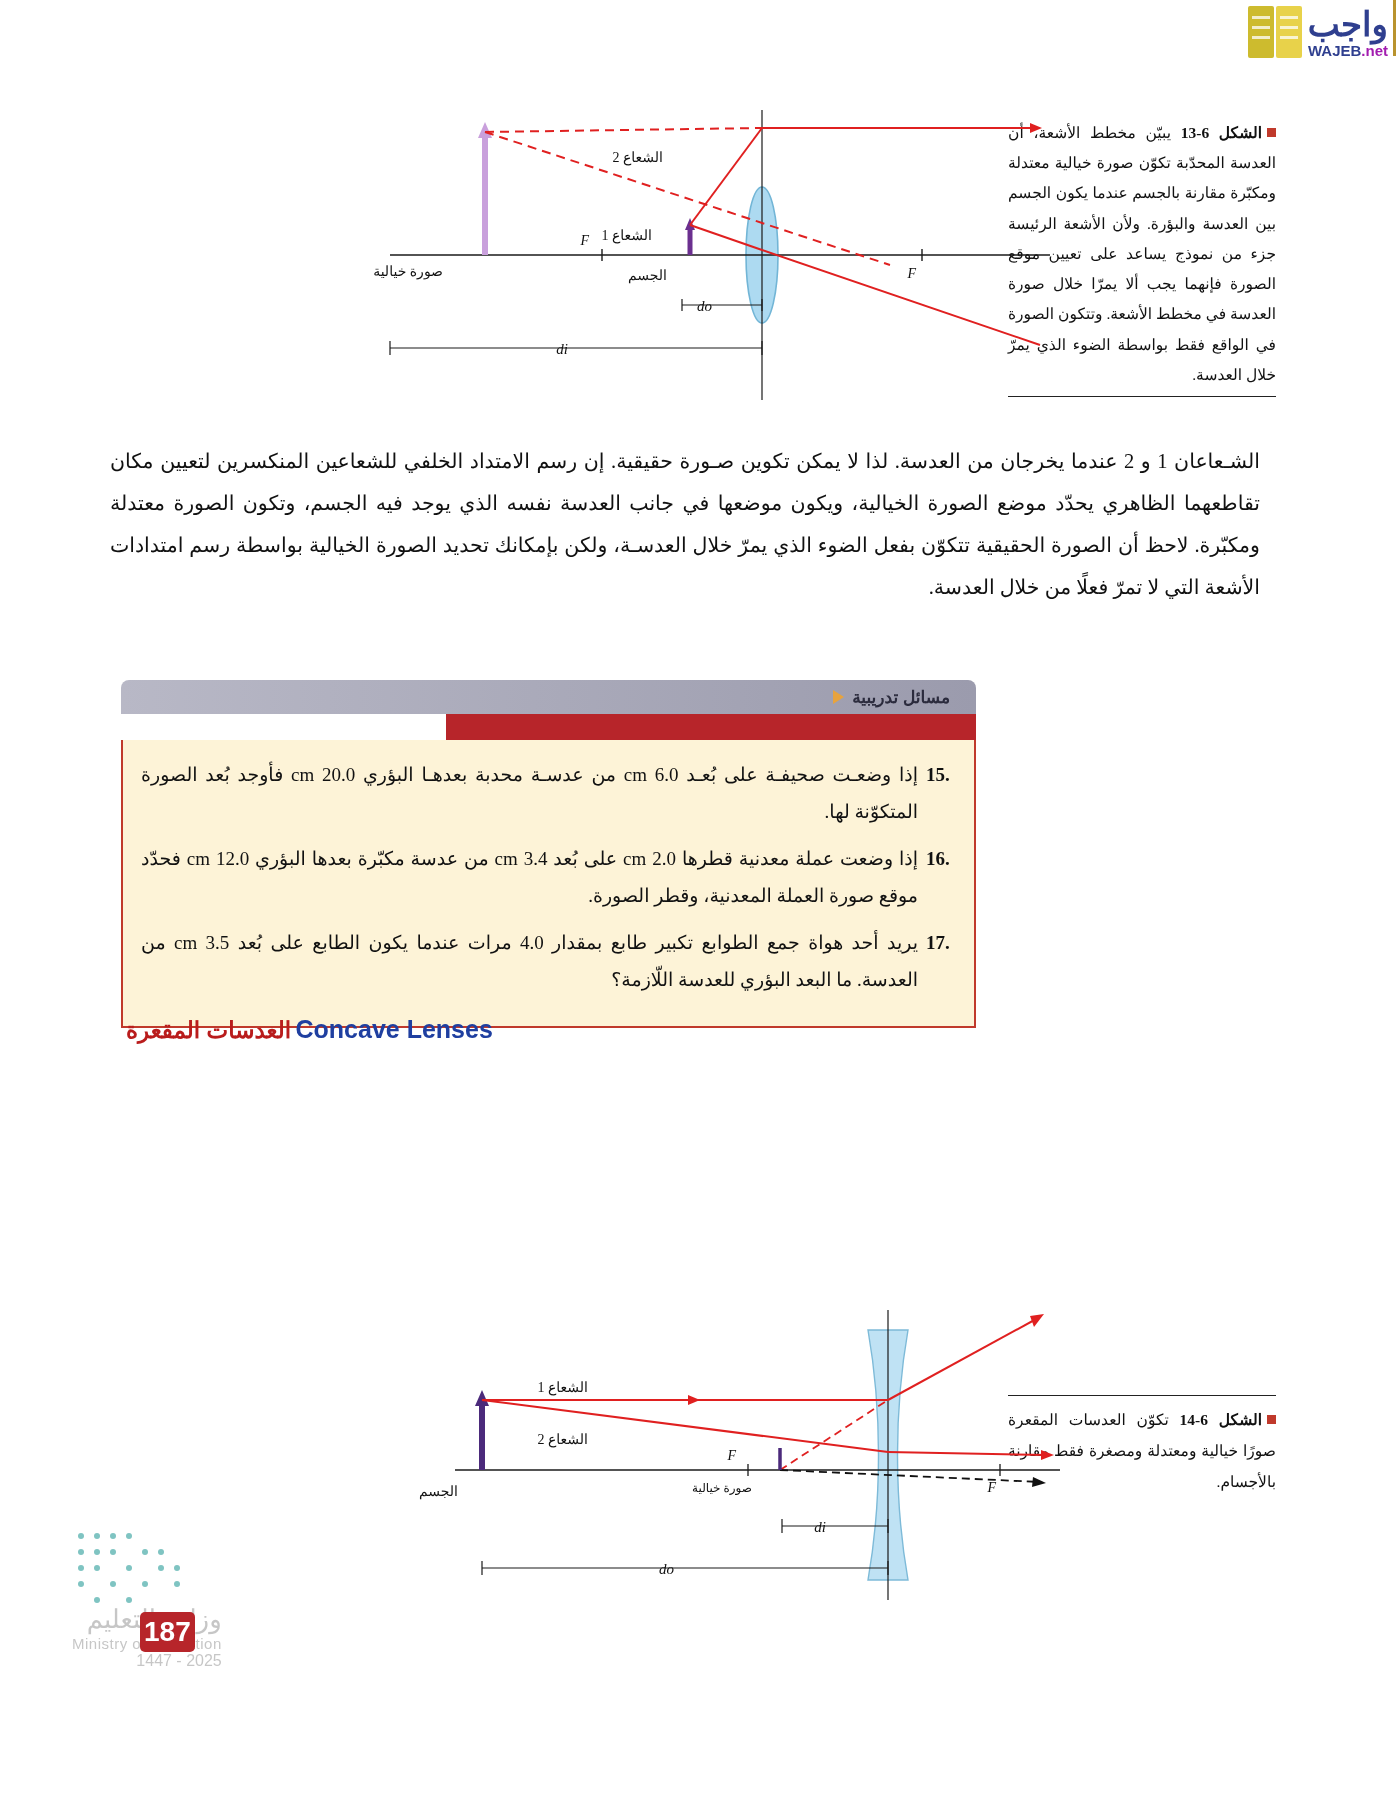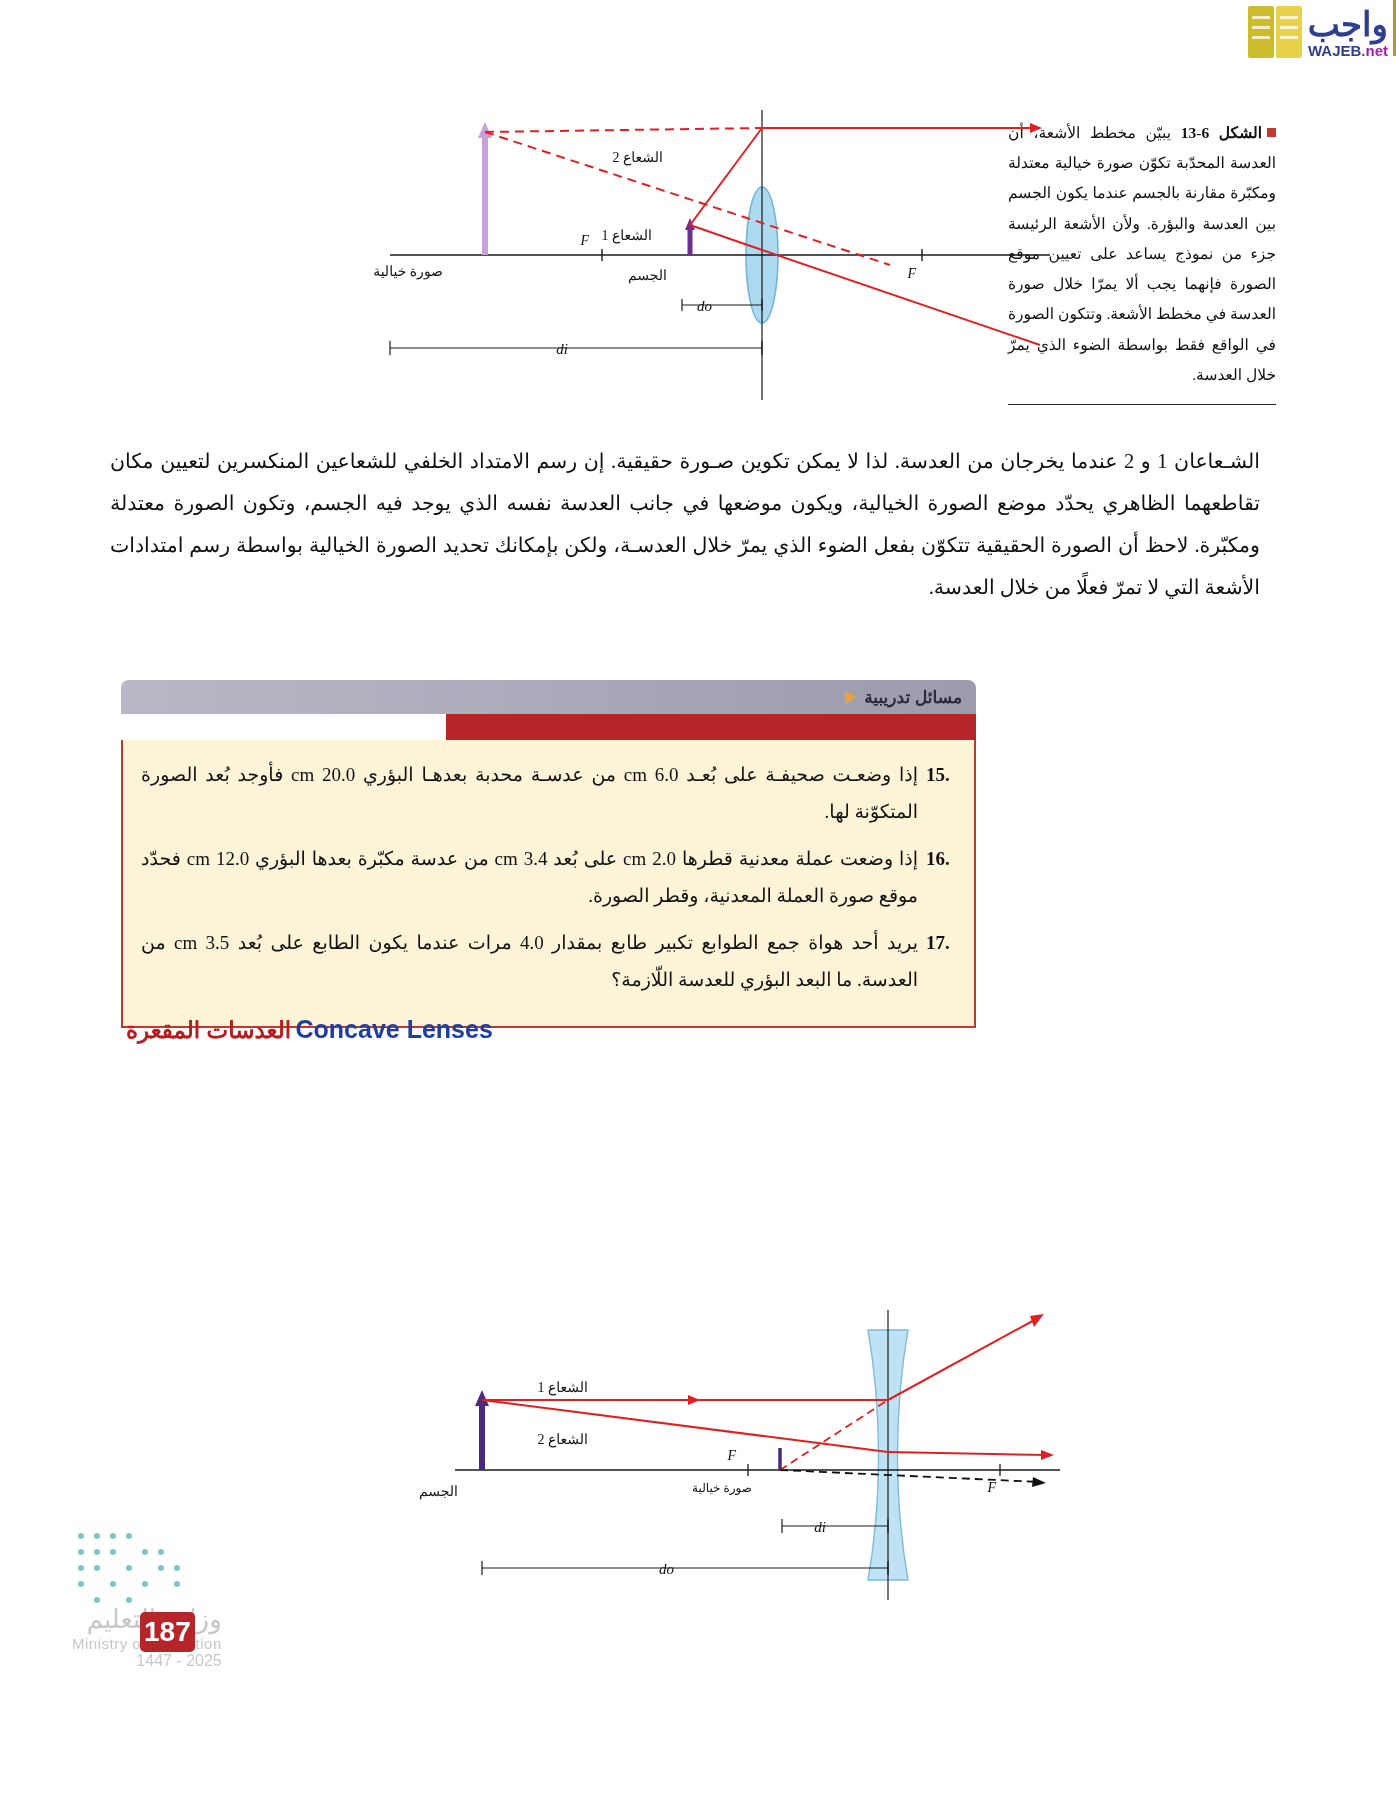--- a/index.html
+++ b/index.html
@@ -47,21 +47,21 @@
   .page { position:absolute; inset:0;border-radius:27px; }
 
   
   .side-caption {
     position:absolute;
     top:118px; right:120px; width:268px;
     direction:rtl; text-align:justify;
     font-family:"Liberation Serif", serif;
     font-size:15.5px; line-height:1.95; color:#111;
     border-bottom:1.5px solid #222;
-    padding-bottom:14px;
+    padding-bottom:6px;
   }
   .side-caption .sq {
     display:inline-block; width:9px; height:9px; background:#c0392b;
     margin-left:5px; vertical-align:1px;
   }
   .side-caption b { font-weight:bold; }
 
   
   .fig1 { position:absolute; top:100px; left:330px; width:740px; height:330px; }
 
@@ -74,21 +74,21 @@
 
   
   .practice {
     position:absolute; top:680px; right:420px; width:855px;
   }
   .practice-header {
     position:relative; height:34px;
     background:linear-gradient(to left,#9b9bad,#b8b8c6);
     border-top-left-radius:8px; border-top-right-radius:8px;
     display:flex; align-items:center; justify-content:flex-start;
-    padding-right:14px;
+    padding-right:26px;
     direction:rtl;
   }
   .practice-header .ptitle {
     font-family:"Liberation Sans", sans-serif;
     font-weight:bold; font-size:17px; color:#2b2b3d;
   }
   .practice-header .tri {
     width:0;height:0;border-top:7px solid transparent;border-bottom:7px solid transparent;
     border-left:11px solid #e8a33d; margin-right:8px;
   }
@@ -276,20 +276,23 @@
       </div>
     </div>
   </div>
 
   <div class="section-head">
     <span class="en">Concave Lenses</span>
     <span class="ar">العدسات المقعرة</span>
   </div>
 
 
+  <div class="side-caption2">
+    <span class="sq"></span><b>الشكل 6-14</b><span> تكوّن العدسات المقعرة صورًا خيالية ومعتدلة ومصغرة فقط مقارنة بالأجسام.</span>
+  </div>
 
   <div class="fig2">
     <svg width="700" height="360" viewBox="0 0 700 360">
 
       <path d="M 468 30 C 482 110, 482 200, 468 280 L 508 280 C 494 200, 494 110, 508 30 Z" fill="#b9dff3" stroke="#6fb3d4" stroke-width="1.4" opacity=".9"></path>
 
       <line x1="488" y1="10" x2="488" y2="300" stroke="#1a1a1a" stroke-width="1.2"></line>
 
       <line x1="55" y1="170" x2="660" y2="170" stroke="#1a1a1a" stroke-width="1.3"></line>
 

